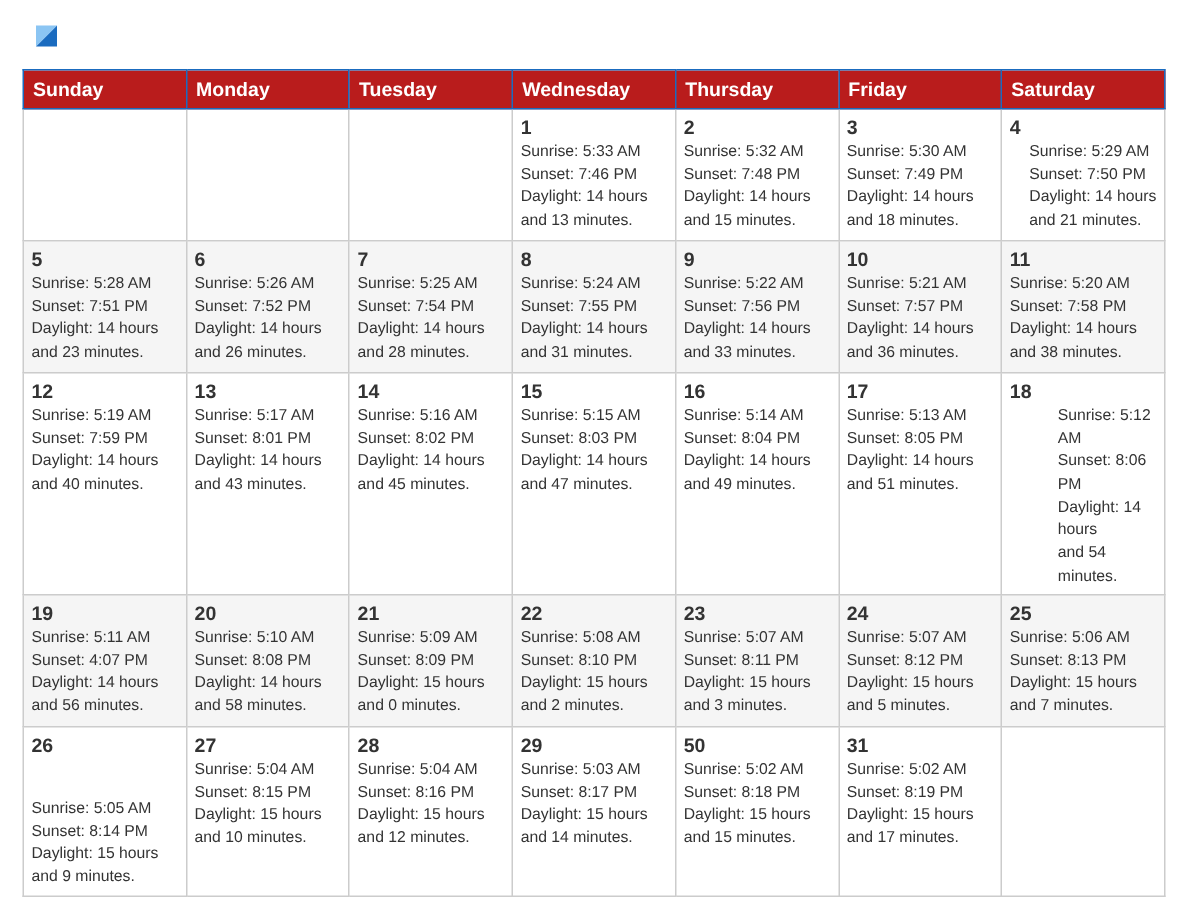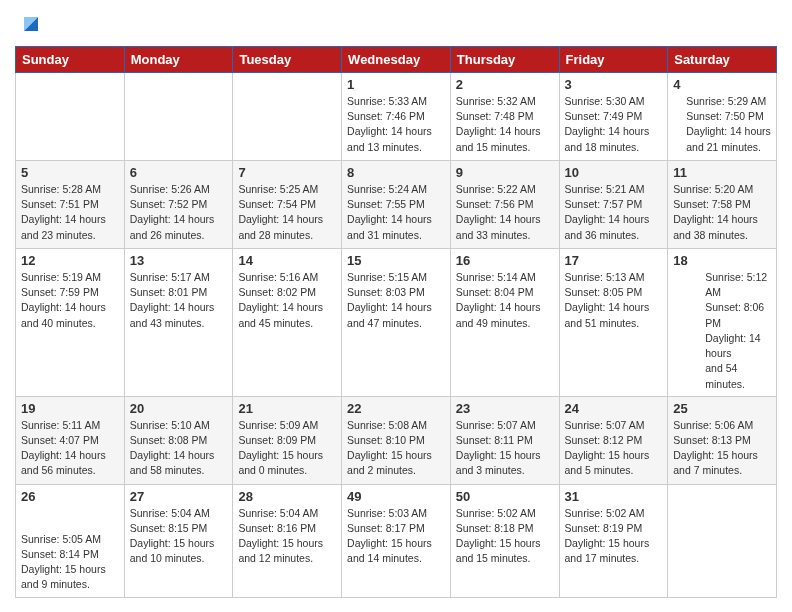--- a/index.html
+++ b/index.html
@@ -325,21 +325,21 @@
 and 10 minutes.</div>
         </td>
         <td>
           <span class="day-num">28</span>
           <div class="day-info" style="white-space: pre-line;">Sunrise: 5:04 AM
 Sunset: 8:16 PM
 Daylight: 15 hours
 and 12 minutes.</div>
         </td>
         <td>
-          <span class="day-num">49</span>
+          <span class="day-num">29</span>
           <div class="day-info" style="white-space: pre-line;">Sunrise: 5:03 AM
 Sunset: 8:17 PM
 Daylight: 15 hours
 and 14 minutes.</div>
         </td>
         <td>
           <span class="day-num">50</span>
           <div class="day-info" style="white-space: pre-line;">Sunrise: 5:02 AM
 Sunset: 8:18 PM
 Daylight: 15 hours

